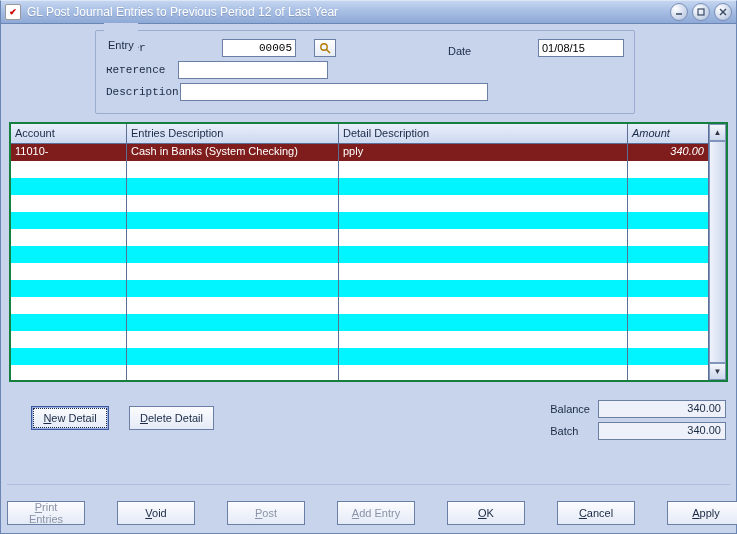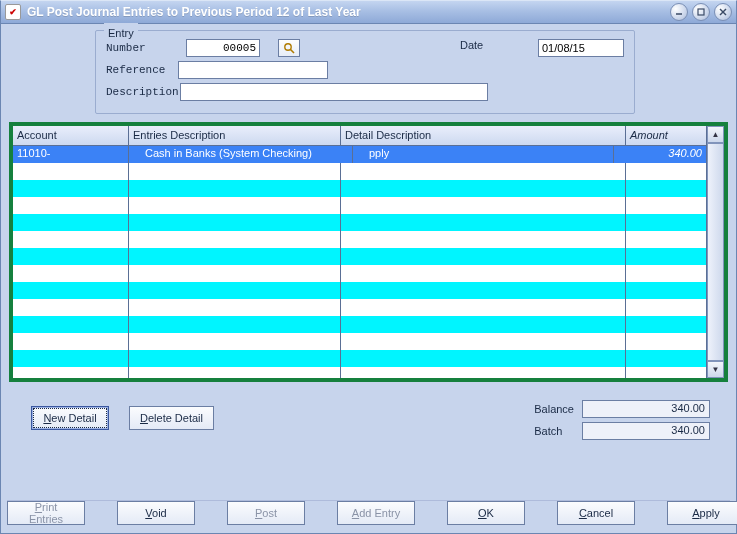--- a/index.html
+++ b/index.html
@@ -28,21 +28,21 @@
   }
   .titlebar .icon {
     width:16px; height:16px;
     background:#fff;
     border:1px solid #999;
     border-radius:2px;
     margin-right:6px;
     display:flex;align-items:center;justify-content:center;
     font-size:9px;color:#c00;font-weight:bold;
   }
-  .title-text { flex:1; text-shadow:0 1px 0 rgba(0,0,0,.15);font-weight:bold; }
+  .title-text { flex:1; text-shadow:0 1px 0 rgba(0,0,0,.15); }
   .win-controls { display:flex; gap:4px; }
   .win-btn {
     width:18px; height:18px;
     border:1px solid #7a8fb5;
     border-radius:50%;
     background: radial-gradient(circle at 30% 30%, #fff, #cdd8ec 60%, #aab9d6);
     display:flex;align-items:center;justify-content:center;
     font-size:10px;color:#3a4a66;
     cursor:default;
   }
@@ -65,41 +65,41 @@
     margin: 0 0 6px 86px;
     padding: 6px 10px 10px 10px;
     background: #c7d4ec;
     position:relative;
     width: 540px;
   }
   .fs-entry .legend {
     position:absolute;
     top:-8px; left:8px;
     background:#c7d4ec;
-    padding:4px 4px;
+    padding:16px 4px;
     color:#1a2a45;
   }
   .form-row { display:flex; align-items:center; height:22px; }
   .form-row .lbl { color:#1a2a45; }
   .col-left { display:flex; align-items:center; gap:16px;font-family:Liberation Mono, monospace; }
-  .col-right { display:flex; align-items:flex-start; gap:0; margin-left:auto; }
+  .col-right { display:flex; align-items:flex-end; gap:12px; margin-left:auto; }
   .lbl-num { width:64px; }
   .lbl-ref { width:56px; }
   .lbl-desc { width:58px; }
   .lbl-date { width:78px; }
   .lbl-ar  { width:78px; }
 
   .txt {
     height:18px;
     border:1px solid #6b7ea3;
     background:#fff;
     font: inherit;
     padding: 1px 3px;
   }
-  .in-number { width:74px; text-align:right; }
+  .in-number { width:74px; text-align:right;margin-left:36px; }
   .btn-lookup {
     width:22px; height:18px;
     border:1px solid #6b7ea3;
     background: linear-gradient(#fdfdfe,#e7edf7);
     margin-left:2px;
     display:flex;align-items:center;justify-content:center;
   }
   .in-ref { width:150px; }
   .in-date { width:86px; text-align:left; }
   .sel-ar {
@@ -107,21 +107,21 @@
     border:1px solid #6b7ea3;
     background:#fff;
     display:flex;align-items:center;justify-content:space-between;
     padding:0 2px 0 4px;
   }
   .sel-ar .chev { width:14px;height:14px;border:1px solid #6b7ea3;background:linear-gradient(#fdfdfe,#e7edf7);display:flex;align-items:center;justify-content:center;font-size:8px;color:#334; }
   .in-desc { width:308px; }
 
   
   .grid-wrap {
-    border:4px solid #15803d;
+    border:2px solid #15803d;
     background:#fff;
     height: 260px;
     display:flex;
     margin-top:2px;
   }
   .grid-main { flex:1; display:flex; flex-direction:column; overflow:hidden; border-right:1px solid #5a6f95; }
   .grid-head { display:flex; height:20px; background:linear-gradient(#e9eefb,#cdd9f0); border-bottom:1px solid #5a6f95; }
   .gh {
     border-right:1px solid #5a6f95;
     padding:3px 4px;
@@ -132,21 +132,21 @@
   .gh:last-child { border-right:none; }
   .c-acct  { width:116px; }
   .c-adesc { width:212px; }
   .c-ddesc { flex:1; }
   .c-amt   { width:80px;font-style:italic; }
 
   .grid-body { flex:1; overflow:hidden; }
   .grow { display:flex; height:17px; }
   .grow.even { background:#00F5FF; } 
   .grow.odd  { background:#fff; }
-  .grow.sel  { background:#3b82f6; color:#fff;gap:12px; }
+  .grow.sel  { background:#7f1d1d; color:#fff; }
   .gc {
     border-right:1px solid #5a6f95;
     padding:1px 4px;
     white-space:nowrap;
     overflow:hidden;
   }
   .gc:last-child { border-right:none; }
   .gc.amt { text-align:right; }
 
   .grid-scroll {
@@ -184,40 +184,41 @@
     color:#1a2a45;
     font:inherit;
     display:inline-flex;align-items:center;justify-content:center;
   }
   .btn.focus { outline:1px dotted #1a2a45; outline-offset:-3px; border-color:#3a57a0; box-shadow:0 0 0 1px #9cb1e2 inset; }
   .btn.disabled { color:#8a93a7; }
   .btn .ul { text-decoration:underline; }
 
   .totals {
     margin-left:auto;
-    margin-right:18px;
+    margin-right:2px;
     display:grid;
     grid-template-columns:auto 128px;
     row-gap:4px;
     column-gap:8px;
     align-items:center;
   }
   .totals .lbl { text-align:left; color:#1a2a45; }
   .ro {
     height:18px;
     border:1px solid #6b7ea3;
     background:#eef1f9;
     padding:1px 4px;
     text-align:right;
     color:#1a2a45;
   }
 
   
   .bottom {
     margin-top:auto;
+    padding-top:16px;
     margin-left:-2px;
     margin-right:-2px;
     border-top:1px solid #aebbdb;
     display:flex;
     align-items:center;
     gap:16px;
   }
   .bottom .btn { min-width:78px; }
   .sp-s { width:54px; }
   .sp-m { width:18px; }

